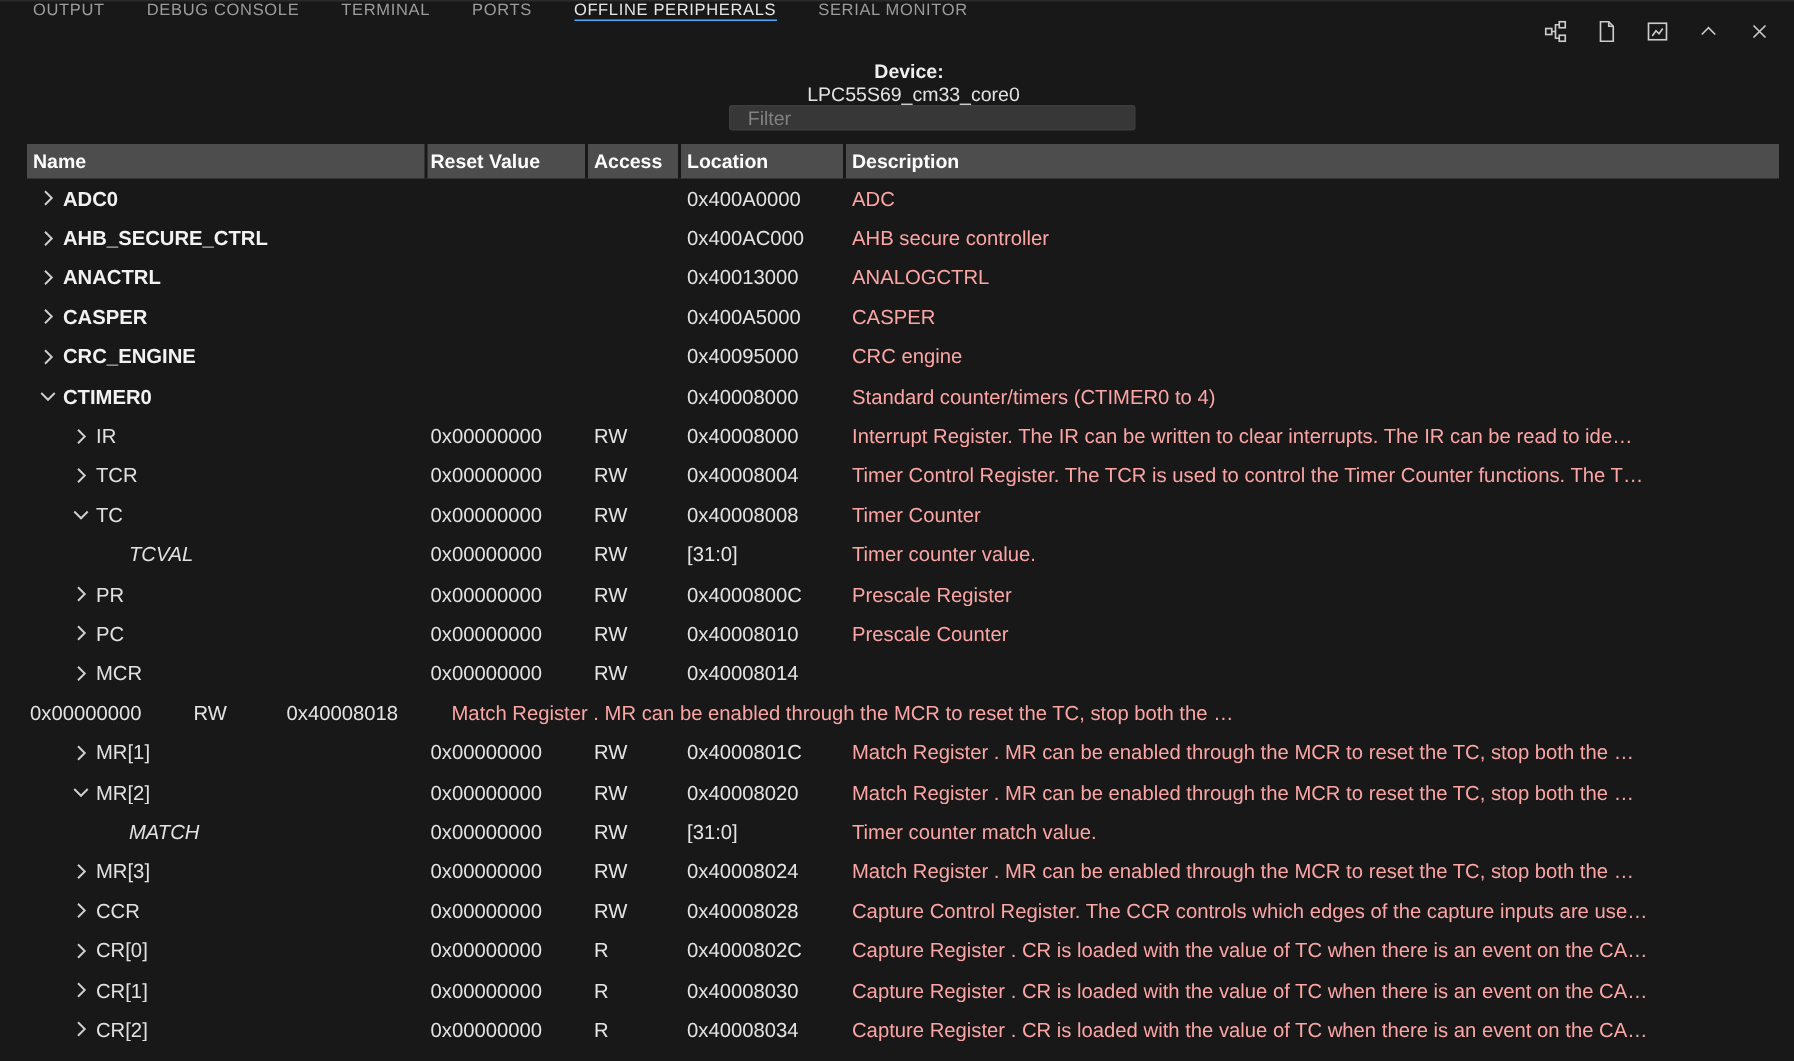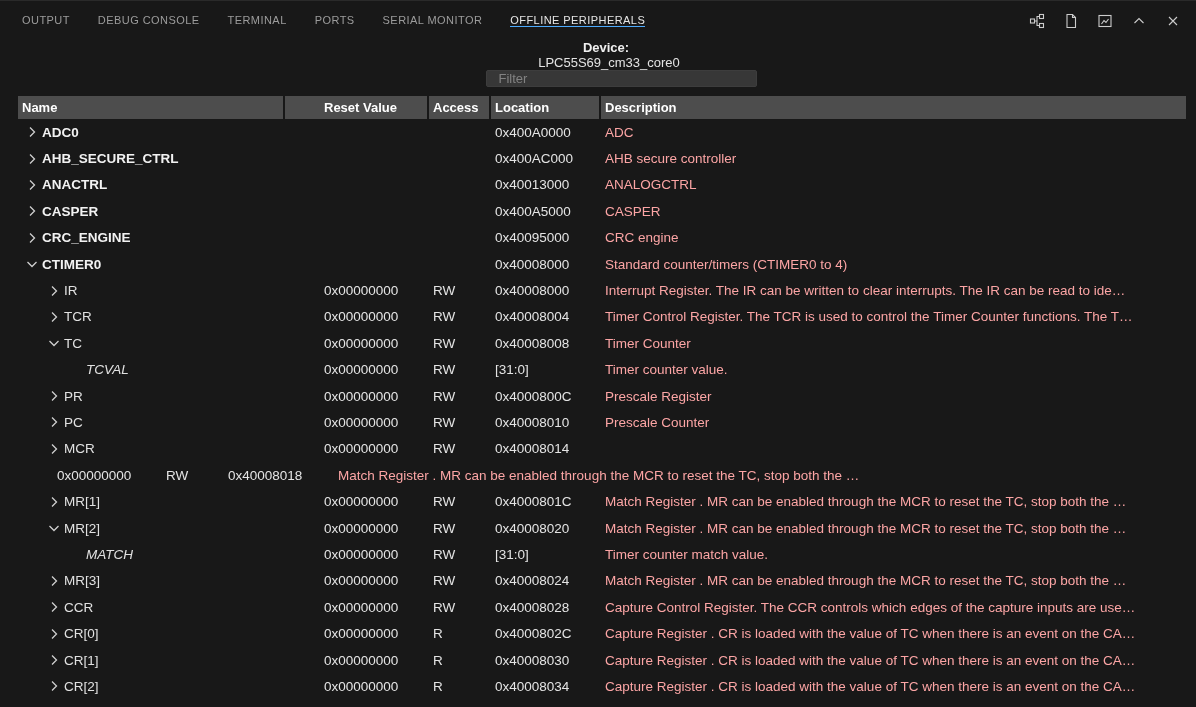--- a/index.html
+++ b/index.html
@@ -7,21 +7,21 @@
   body {
     background: #181818;
     color: #e1e1e1;
     font-family: "Liberation Sans", sans-serif;
   }
 
   
   .tab-bar {
     height: 40px;
     display: flex;
-    align-items: center;
+    align-items: flex-start;
     padding-left: 22px;
     position: relative;
     border-top: 1px solid #2a2a2a;
   }
   .tab {
     display: flex;
     align-items: center;
     margin-right: 28px;
     font-size: 11px;
     letter-spacing: 0.04em;
@@ -92,21 +92,21 @@
   .grid-header .cell {
     display: flex;
     align-items: center;
     border-right: 2px solid #181818;
     overflow: hidden;
     white-space: nowrap;
   }
   .grid-header .cell:last-child { border-right: none; }
 
   .c-name     { width: 267px; flex: none; }
-  .c-reset    { width: 107px; flex: none; margin-left: 37px; }
+  .c-reset    { width: 107px; flex: none; }
   .c-access   { width: 62px;  flex: none; }
   .c-location { width: 110px; flex: none; }
   .c-desc     { flex: 1 1 auto; min-width: 0; }
 
   .grid-header .c-name     { padding-left: 4px; }
   .grid-header .c-reset    { padding-left: 2px; }
   .grid-header .c-access   { padding-left: 4px; }
   .grid-header .c-location { padding-left: 4px; }
   .grid-header .c-desc     { padding-left: 4px; }
 
@@ -150,25 +150,25 @@
     </div>
   <div class="tab">
       <span>DEBUG CONSOLE</span>
     </div>
   <div class="tab">
       <span>TERMINAL</span>
     </div>
   <div class="tab">
       <span>PORTS</span>
     </div>
+  <div class="tab active">
+      <span>OFFLINE PERIPHERALS</span>
+    </div>
   <div class="tab">
       <span>SERIAL MONITOR</span>
-    </div>
-  <div class="tab active">
-      <span>OFFLINE PERIPHERALS</span>
     </div>
 
   <div class="panel-actions">
     <div class="action-btn">
       <svg width="16" height="16" viewBox="0 0 16 16">
         <rect x="1.5" y="6" width="4" height="4"></rect>
         <rect x="10.5" y="1.5" width="4" height="4"></rect>
         <rect x="10.5" y="10.5" width="4" height="4"></rect>
         <path d="M5.5 8 H8 M8 8 V3.5 H10.5 M8 8 V12.5 H10.5"></path>
       </svg>

